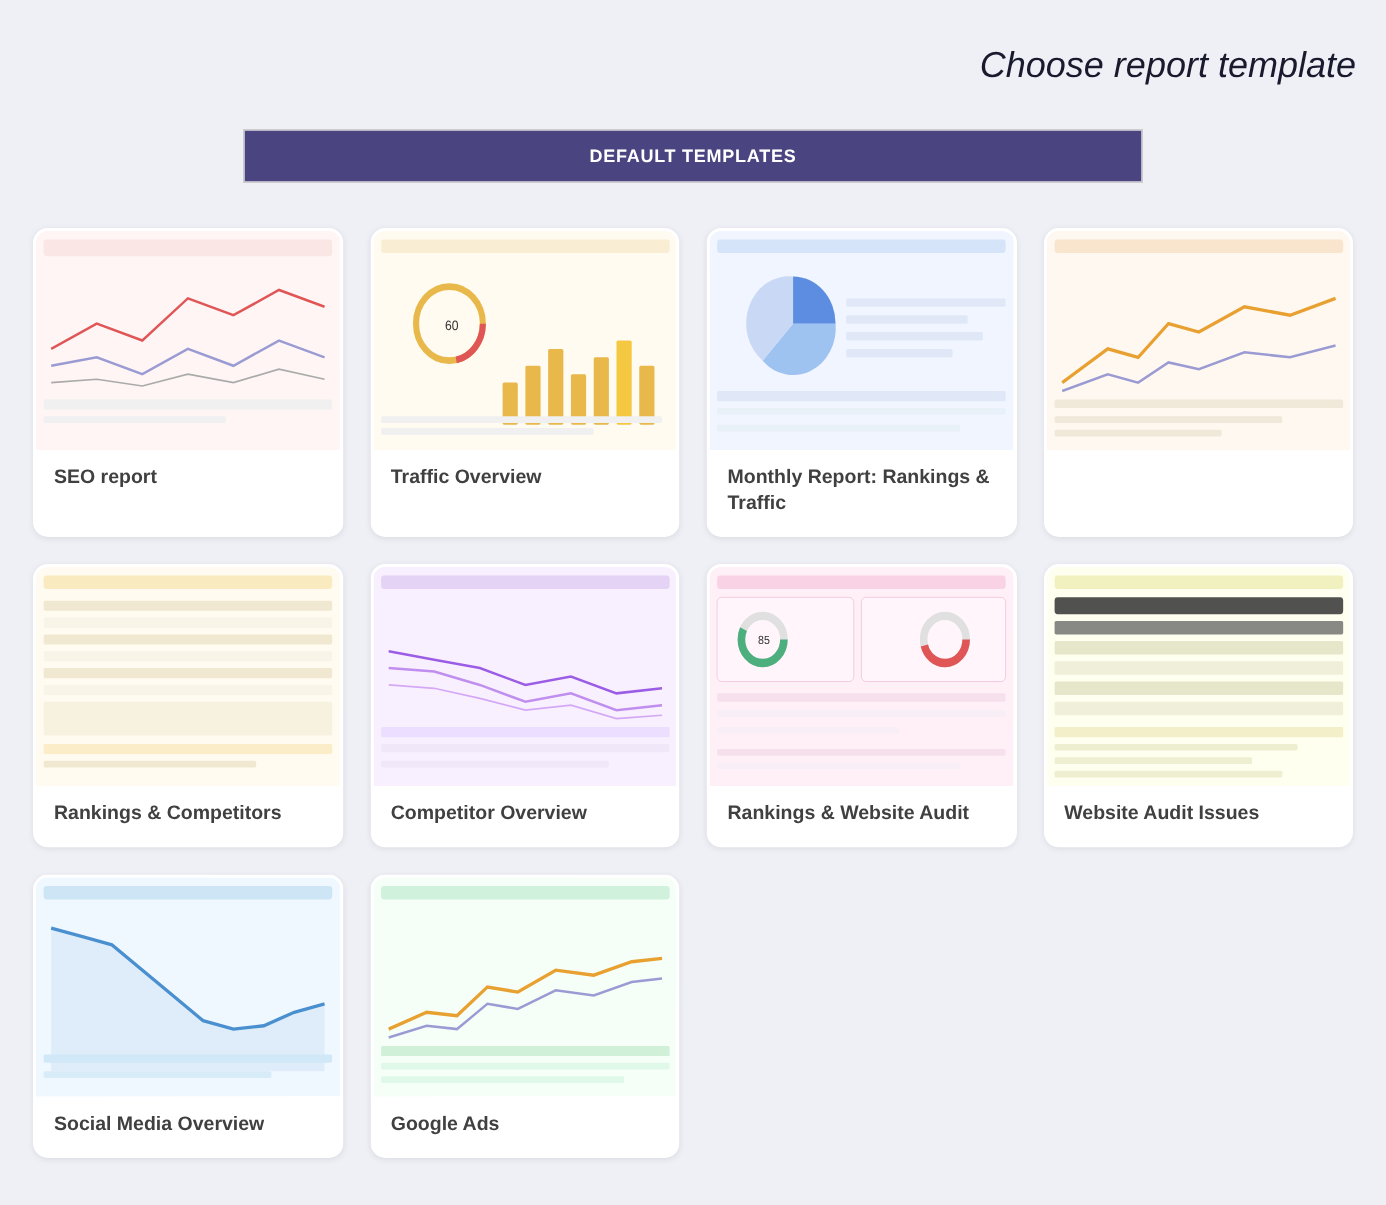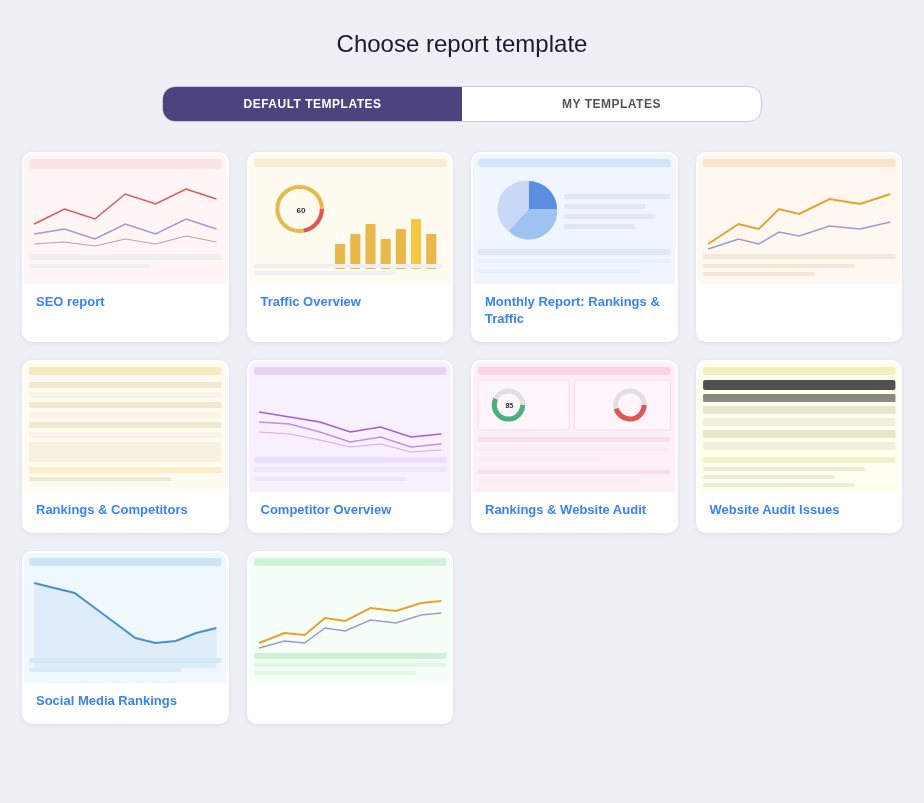--- a/index.html
+++ b/index.html
@@ -3,30 +3,31 @@
   <meta charset="utf-8">
   <style>
     * { box-sizing: border-box; margin: 0; padding: 0; }
     body {
       background: #eef0f6;
       font-family: -apple-system, BlinkMacSystemFont, 'Segoe UI', sans-serif;
       min-height: 803px;
       padding: 30px 20px 40px;
     }
     h1 {
-      text-align: center;
+      text-align: right;
       font-size: 24px;
       font-weight: 500;
       color: #1a1a2e;
       margin-bottom: 28px;
+      font-style: italic;
     }
     .tabs {
       display: flex;
       border: 1px solid #ccc;
-      border-radius: 13px;
+      border-radius: 0;
       overflow: hidden;
       max-width: 600px;
       margin: 0 auto 30px;
       background: #fff;
     }
     .tab {
       flex: 1;
       padding: 10px 0;
       text-align: center;
       font-size: 12px;
@@ -50,30 +51,29 @@
       background: #fff;
       border-radius: 10px;
       overflow: hidden;
       box-shadow: 0 1px 4px rgba(0,0,0,0.08);
       cursor: pointer;
       border: 2px solid transparent;
       transition: border-color 0.2s;
     }
     .card-preview {
       width: 100%;
-      height: 130px;
+      height: 146px;
       overflow: hidden;
       position: relative;
-      font-weight: bold;
     }
     .card-label {
       padding: 10px 12px 12px;
       font-size: 13px;
       font-weight: 600;
-      color: #3b82f6;
+      color: #404040;
       line-height: 1.3;
     }
 
     
     .preview-seo { background: linear-gradient(135deg, #fff5f5 0%, #fff 100%); }
     .preview-rankings { background: linear-gradient(135deg, #fffbf0 0%, #fff 100%); }
     .preview-monthly { background: linear-gradient(135deg, #f0f5ff 0%, #fff 100%); }
     .preview-traffic { background: linear-gradient(135deg, #fff8f0 0%, #fff 100%); }
     .preview-organic { background: linear-gradient(135deg, #f5fff5 0%, #fff 100%); }
     .preview-rankcomp { background: linear-gradient(135deg, #fffbf0 0%, #fff 100%); }
@@ -84,21 +84,20 @@
     .preview-social { background: linear-gradient(135deg, #f0f8ff 0%, #fff 100%); }
     .preview-google-ads { background: linear-gradient(135deg, #f5fff8 0%, #fff 100%); }
   </style>
 </head>
 <body>
 
 <h1>Choose report template</h1>
 
 <div class="tabs">
   <div class="tab active">DEFAULT TEMPLATES</div>
-  <div class="tab">MY TEMPLATES</div>
 </div>
 
 <div class="grid">
 
   <div class="card">
     <div class="card-preview preview-seo">
       <svg width="100%" height="100%" viewBox="0 0 200 130" preserveAspectRatio="none">
         <rect width="200" height="130" fill="#fff5f5"></rect>
         <rect x="5" y="5" width="190" height="10" rx="2" fill="#f8d7d7" opacity="0.5"></rect>
         <polyline points="10,70 40,55 70,65 100,40 130,50 160,35 190,45" stroke="#e05555" stroke-width="1.5" fill="none"></polyline>
@@ -251,30 +250,31 @@
     <div class="card-preview preview-social">
       <svg width="100%" height="100%" viewBox="0 0 200 130" preserveAspectRatio="none">
         <rect width="200" height="130" fill="#f0f8ff"></rect>
         <rect x="5" y="5" width="190" height="8" rx="2" fill="#b8d8f0" opacity="0.6"></rect>
         <polyline points="10,30 30,35 50,40 70,55 90,70 110,85 130,90 150,88 170,80 190,75" stroke="#4a90d0" stroke-width="2" fill="none"></polyline>
         <polygon points="10,30 30,35 50,40 70,55 90,70 110,85 130,90 150,88 170,80 190,75 190,115 10,115" fill="#4a90d0" opacity="0.1"></polygon>
         <rect x="5" y="105" width="190" height="5" rx="1" fill="#d0e8f8"></rect>
         <rect x="5" y="115" width="150" height="4" rx="1" fill="#d8ecf8"></rect>
       </svg>
     </div>
-    <div class="card-label">Social Media Rankings</div>
+    <div class="card-label">Social Media Overview</div>
   </div>
 
   <div class="card">
     <div class="card-preview preview-google-ads">
       <svg width="100%" height="100%" viewBox="0 0 200 130" preserveAspectRatio="none">
         <rect width="200" height="130" fill="#f5fff8"></rect>
         <rect x="5" y="5" width="190" height="8" rx="2" fill="#b8e8c8" opacity="0.6"></rect>
         <polyline points="10,90 35,80 55,82 75,65 95,68 120,55 145,58 170,50 190,48" stroke="#e8a030" stroke-width="2" fill="none"></polyline>
         <polyline points="10,95 35,88 55,90 75,75 95,78 120,67 145,70 170,62 190,60" stroke="#9b9bd4" stroke-width="1.5" fill="none"></polyline>
         <rect x="5" y="100" width="190" height="6" rx="1" fill="#d0f0d8"></rect>
         <rect x="5" y="110" width="190" height="4" rx="1" fill="#e0f8e8"></rect>
         <rect x="5" y="118" width="160" height="4" rx="1" fill="#e0f8e8"></rect>
       </svg>
     </div>
+    <div class="card-label">Google Ads</div>
   </div>
 
 </div>
 
 </body></html>

